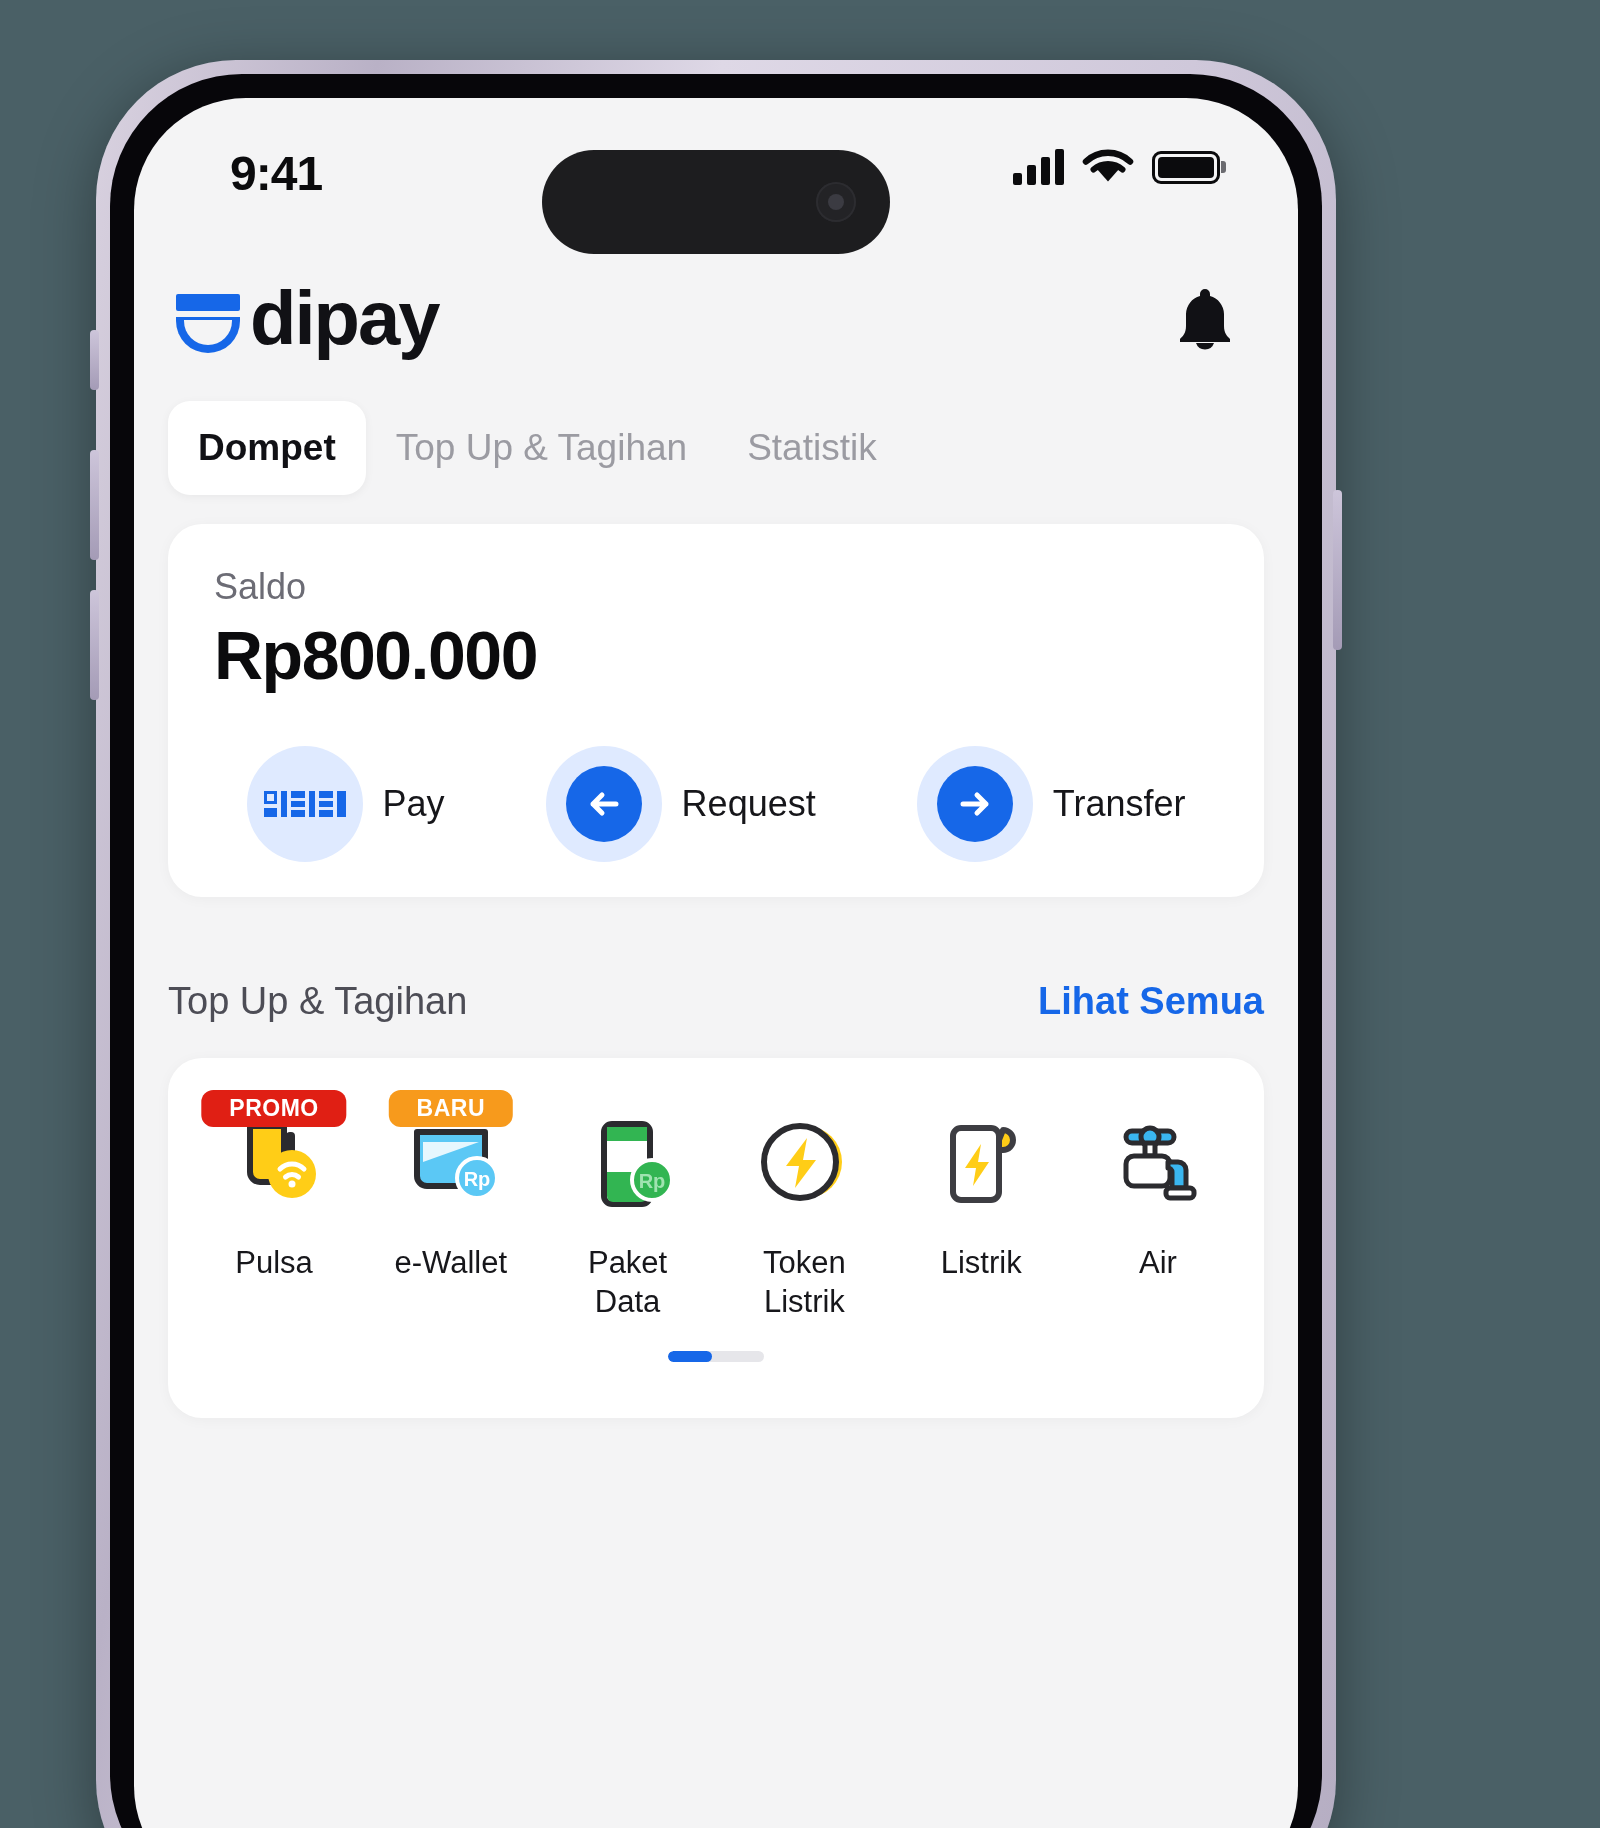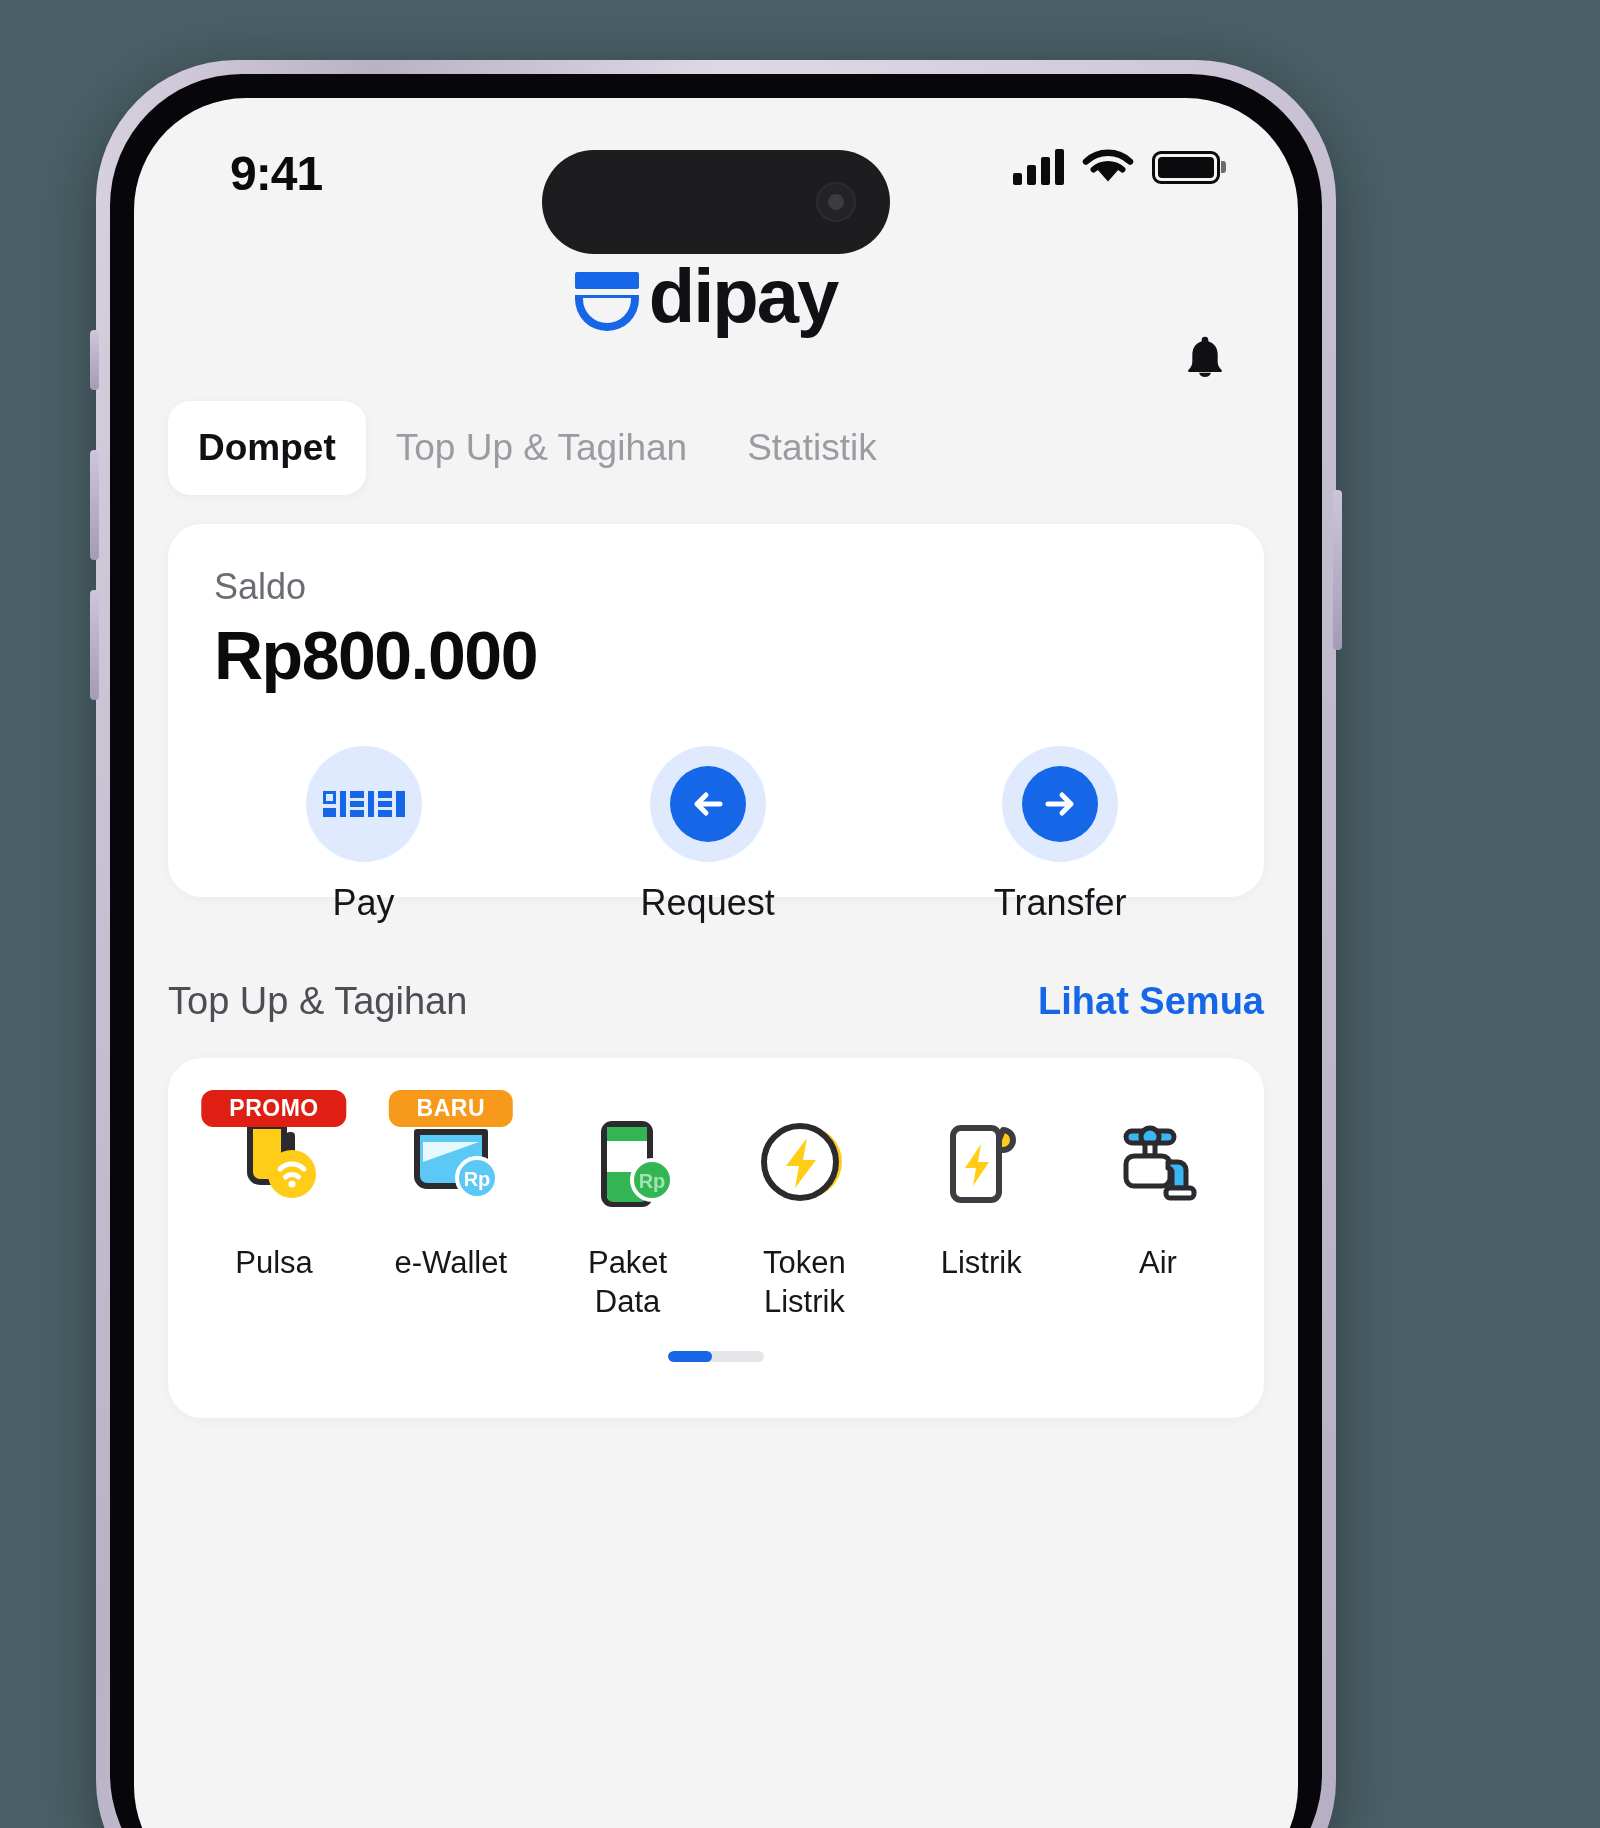--- a/index.html
+++ b/index.html
@@ -100,21 +100,20 @@
     background:#6b6b70;
   }
   .batt > span { display:block; height:100%; width:100%; background:#0b0b0d; border-radius:4px; }
 
   
   .app-header {
     position: absolute; top: 160px; left: 0;
     width: 1164px; height: 120px;
     display: flex; align-items: center;
     padding: 0 62px 0 36px;
-    flex-direction: column;
   }
   .logo-wrap { display: flex; align-items: center; gap: 4px; }
   .logo-mark { width: 76px; height: 76px; }
   .logo-text {
     font-size: 76px; font-weight: bold; color: #111115;
     letter-spacing: -2px; line-height: 1;
   }
   .bell { margin-left: auto; width: 62px; height: 66px; cursor: pointer; }
 
   
@@ -146,21 +145,21 @@
   }
   .saldo-value {
     position: absolute; left: 46px; top: 92px;
     font-size: 68px; font-weight: bold; color: #0b0b0d;
     letter-spacing: -1.5px;
   }
   .actions {
     position: absolute; left: 0; top: 222px; width: 100%;
     display: flex; justify-content: space-around; padding: 0 28px;
   }
-  .action { display: flex; flex-direction: column; align-items: center; gap: 20px; cursor: pointer; }
+  .action { display: flex; flex-direction: row; align-items: center; gap: 20px; cursor: pointer; }
   .action-circle {
     width: 116px; height: 116px; border-radius: 50%;
     background: #dfeaff;
     display: flex; align-items: center; justify-content: center;
   }
   .action-inner {
     width: 76px; height: 76px; border-radius: 50%;
     background: #1667e8;
     display: flex; align-items: center; justify-content: center;
   }

